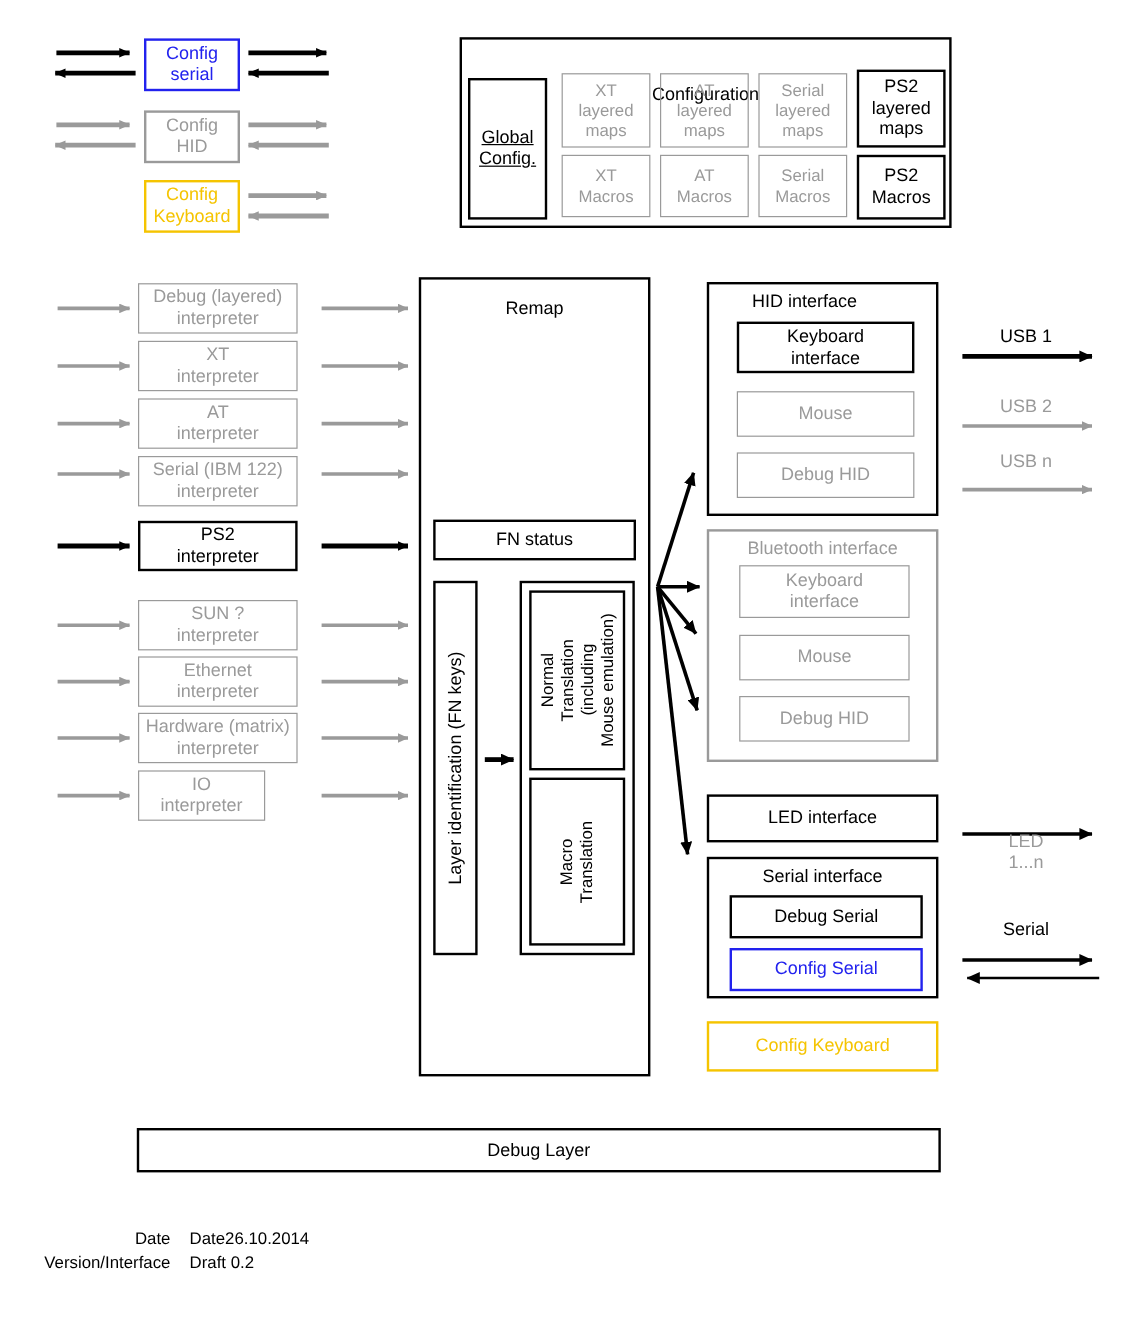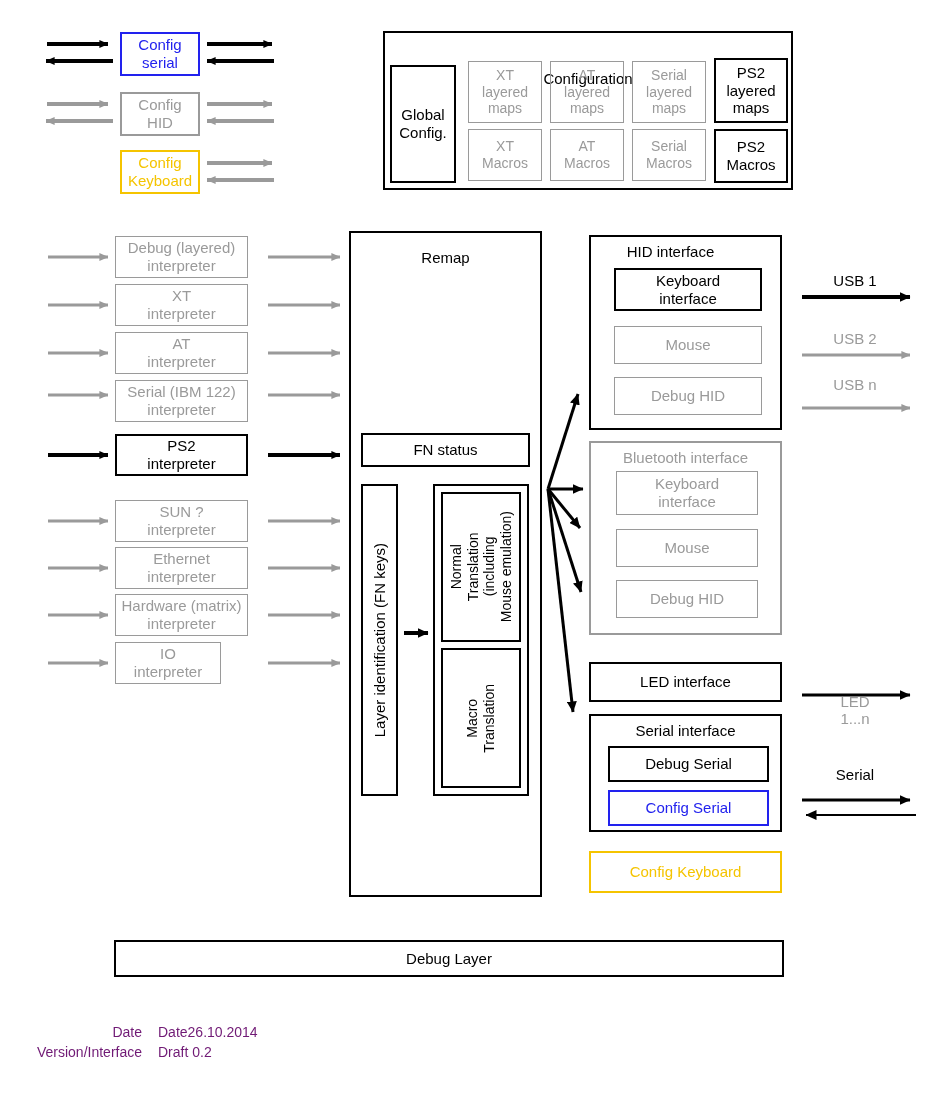--- a/index.html
+++ b/index.html
@@ -33,21 +33,21 @@
   .b-gray1{border:1px solid #9a9a9a;color:#9a9a9a;}
   .b-blue{border:2px solid #2222ee;color:#2222ee;}
   .b-yellow{border:2px solid #f5c400;color:#f5c400;}
   .t-gray{color:#9a9a9a;}
   .t-black{color:#000000;}
   .txt{position:absolute;white-space:pre-line;text-align:center;line-height:1.2;}
   .vert{writing-mode:vertical-rl;transform:rotate(180deg);}
   .fs15{font-size:15px;}
   .fs14{font-size:14px;}
   svg.overlay{position:absolute;left:0;top:0;width:948px;height:1098px;pointer-events:none;}
-  .meta{position:absolute;font-size:14px;color:#701a75;}
+  .meta{position:absolute;font-size:14px;color:#000000;}
   .meta .row{display:flex;margin-bottom:4px;}
   .meta .k{width:142px;text-align:right;padding-right:16px;}
   .meta .v{text-align:left;}
 </style>
 </head>
 <body>
 
 <div id="canvas">
 
   <svg class="overlay" viewBox="0 0 948 1098">
@@ -208,21 +208,21 @@
   <div class="box b-yellow fs15" style="left:120px;top:150px;width:80px;height:44px;">
     <span class="lbl">Config
 Keyboard</span>
   </div>
 
 
   <div class="box b-black" style="left:383px;top:31px;width:410px;height:159px;display:block;">
   </div>
   <div class="txt fs15 t-black" style="left:383px;top:38px;width:410px;margin-top:32px;">Configuration</div>
 
-  <div class="box b-black fs15" style="left:390px;top:65px;width:66px;height:118px;">
+  <div class="box b-black fs15" style="left:390px;top:65px;width:66px;height:118px;text-decoration:underline;">
     <span class="lbl">Global
 Config.</span>
   </div>
 
   <div class="box b-gray1 fs14" style="left:468px;top:61px;width:74px;height:62px;">
     <span class="lbl">XT
 layered
 maps</span>
   </div>
   <div class="box b-gray1 fs14" style="left:550px;top:61px;width:74px;height:62px;">

